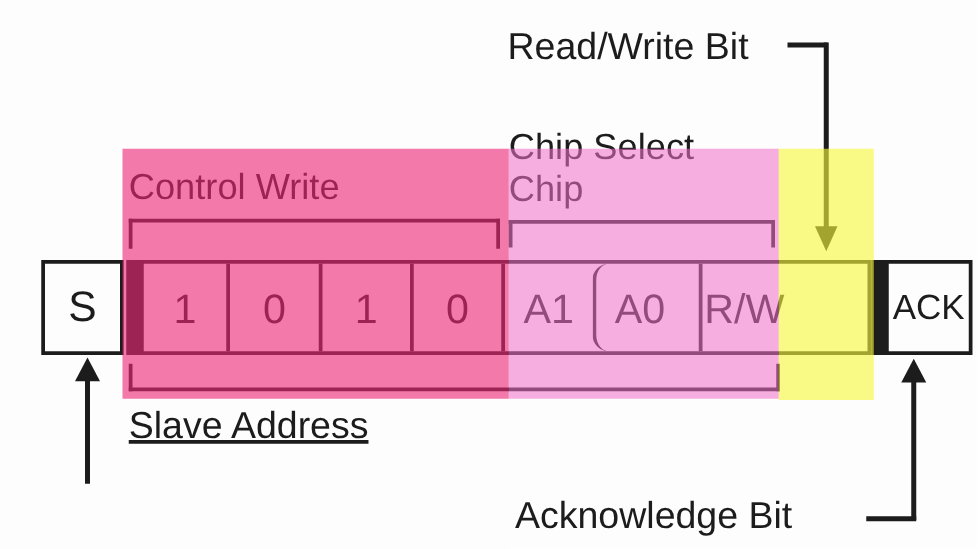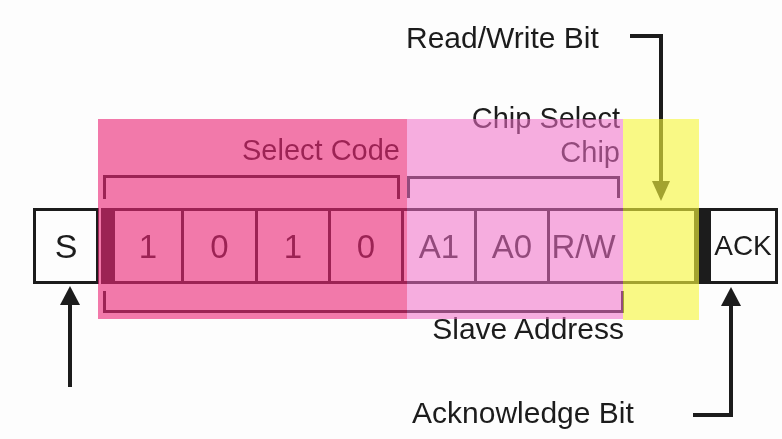--- a/index.html
+++ b/index.html
@@ -100,21 +100,21 @@
 
   
   .label {
     position: absolute;
     font-size: 30px;
     line-height: 1.12;
     color: var(--ink);
     white-space: nowrap;
     z-index: 1;
   }
-  .label.centered { text-align: right; }
+  .label.centered { text-align: left; }
   .label-control { font-size: 29px; }
   .label-chip { font-size: 29px; line-height: 34px; }
 
   
   .overlay {
     position: absolute;
     top: 119px;
     height: 200px;
     z-index: 5;
     pointer-events: none;
@@ -126,49 +126,49 @@
 </head>
 <body>
 
 <div class="stage">
 
   <div class="label" style="left:406px; top:21px;">Read/Write Bit</div>
   <div class="line" style="left:630px; top:34px; width:32px; height:4px;"></div>
   <div class="line" style="left:659px; top:34px; width:4px; height:148px;"></div>
   <div class="arrow-down" style="left:652px; top:181px;"></div>
 
-  <div class="label label-control centered" style="left:103px; top:134px; width:297px;">Select Code</div>
+  <div class="label label-control centered" style="left:103px; top:134px; width:297px;">Control Write</div>
   <div class="label label-chip centered" style="left:407px; top:101px; width:213px;">
     <span style="display:block">Chip Select</span>
     <span style="display:block">Chip</span>
   </div>
 
   <div class="bracket-down" style="left:103px; top:175px; width:297px; height:24px;"></div>
   <div class="bracket-down" style="left:407px; top:176px; width:213px; height:22px;"></div>
 
   <div class="box" style="left:33px; width:66px;">S</div>
 
   <div class="sep-bar" style="left:101px;"></div>
 
   <div class="cells">
     <div class="cell" style="width:66px;">1</div>
     <div class="cell" style="width:74px;">0</div>
     <div class="cell" style="width:73px;">1</div>
     <div class="cell" style="width:73px;">0</div>
     <div class="cell" style="width:73px;text-align:right;">A1</div>
-    <div class="cell" style="width:73px;">A0</div>
-    <div class="cell" style="width:70px;">R/W</div>
+    <div class="cell" style="width:73px;border-radius:13px;">A0</div>
+    <div class="cell" style="width:70px;margin-left:12px;">R/W</div>
   </div>
 
   <div class="sep-bar" style="left:697px;"></div>
 
   <div class="box" style="left:708px; width:70px; font-size:28px;text-align:right;">ACK</div>
 
   <div class="bracket-up" style="left:103px; top:291px; width:521px; height:22px;"></div>
-  <div class="label centered" style="left:103px; top:312px; width:521px;">Slave Address</div>
+  <div class="label centered" style="left:103px; top:324px; width:521px;text-decoration:underline;">Slave Address</div>
 
   <div class="arrow-up" style="left:60px; top:286px;"></div>
   <div class="line" style="left:68px; top:303px; width:4px; height:84px;"></div>
 
   <div class="arrow-up" style="left:721px; top:287px;"></div>
   <div class="line" style="left:729px; top:304px; width:4px; height:112px;"></div>
   <div class="line" style="left:693px; top:413px; width:40px; height:4px;"></div>
   <div class="label" style="left:412px; top:396px;">Acknowledge Bit</div>
 
   <div class="overlay overlay-control"></div>

